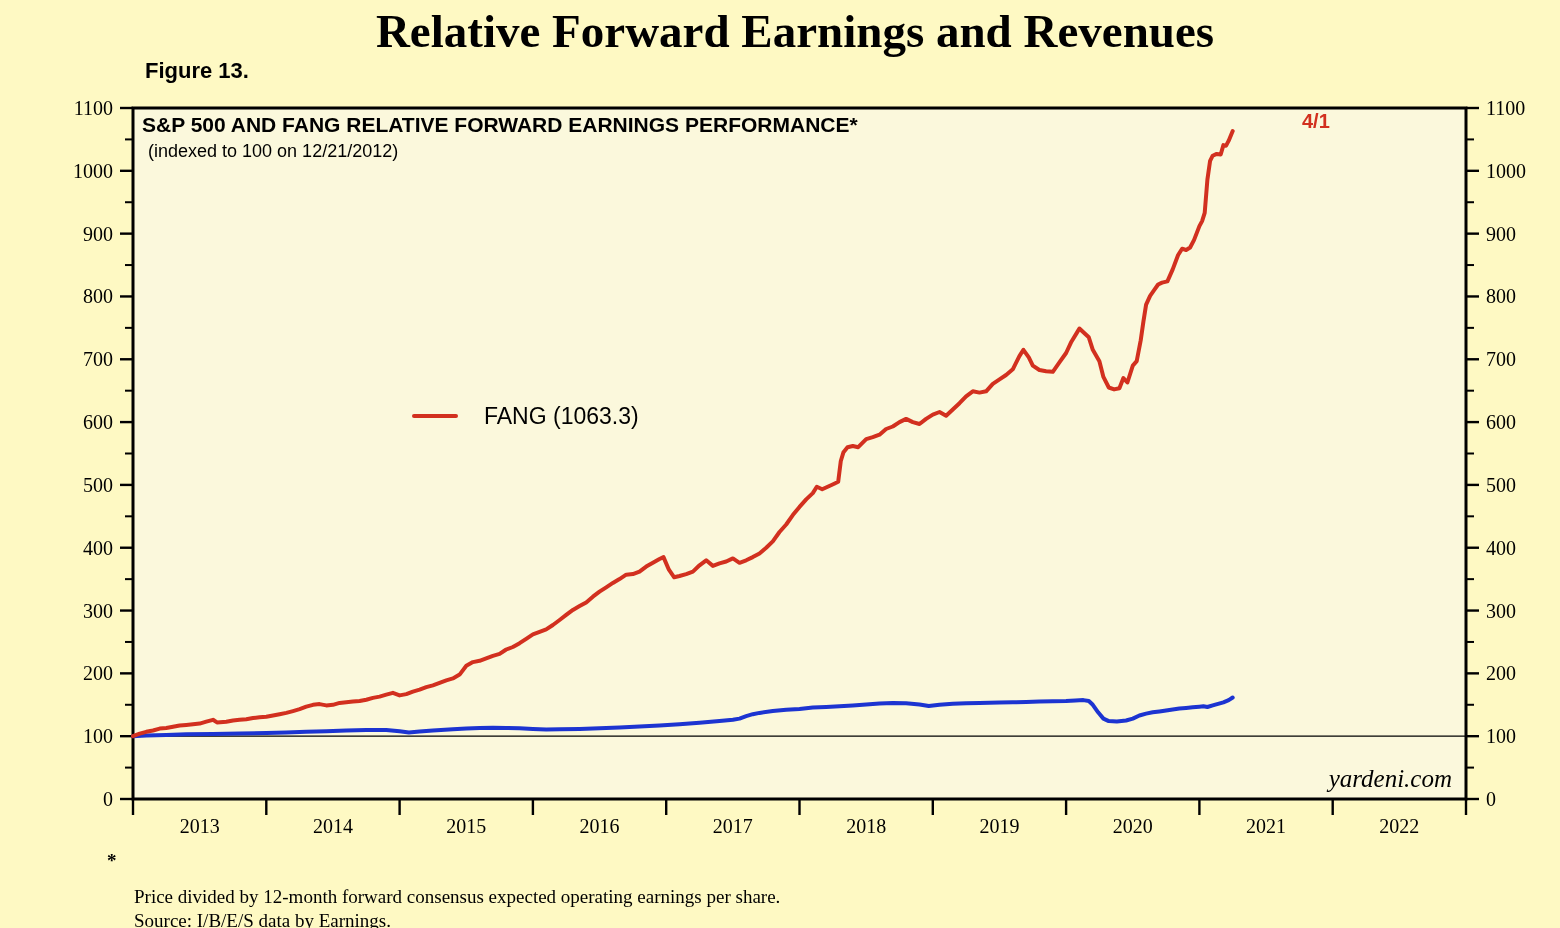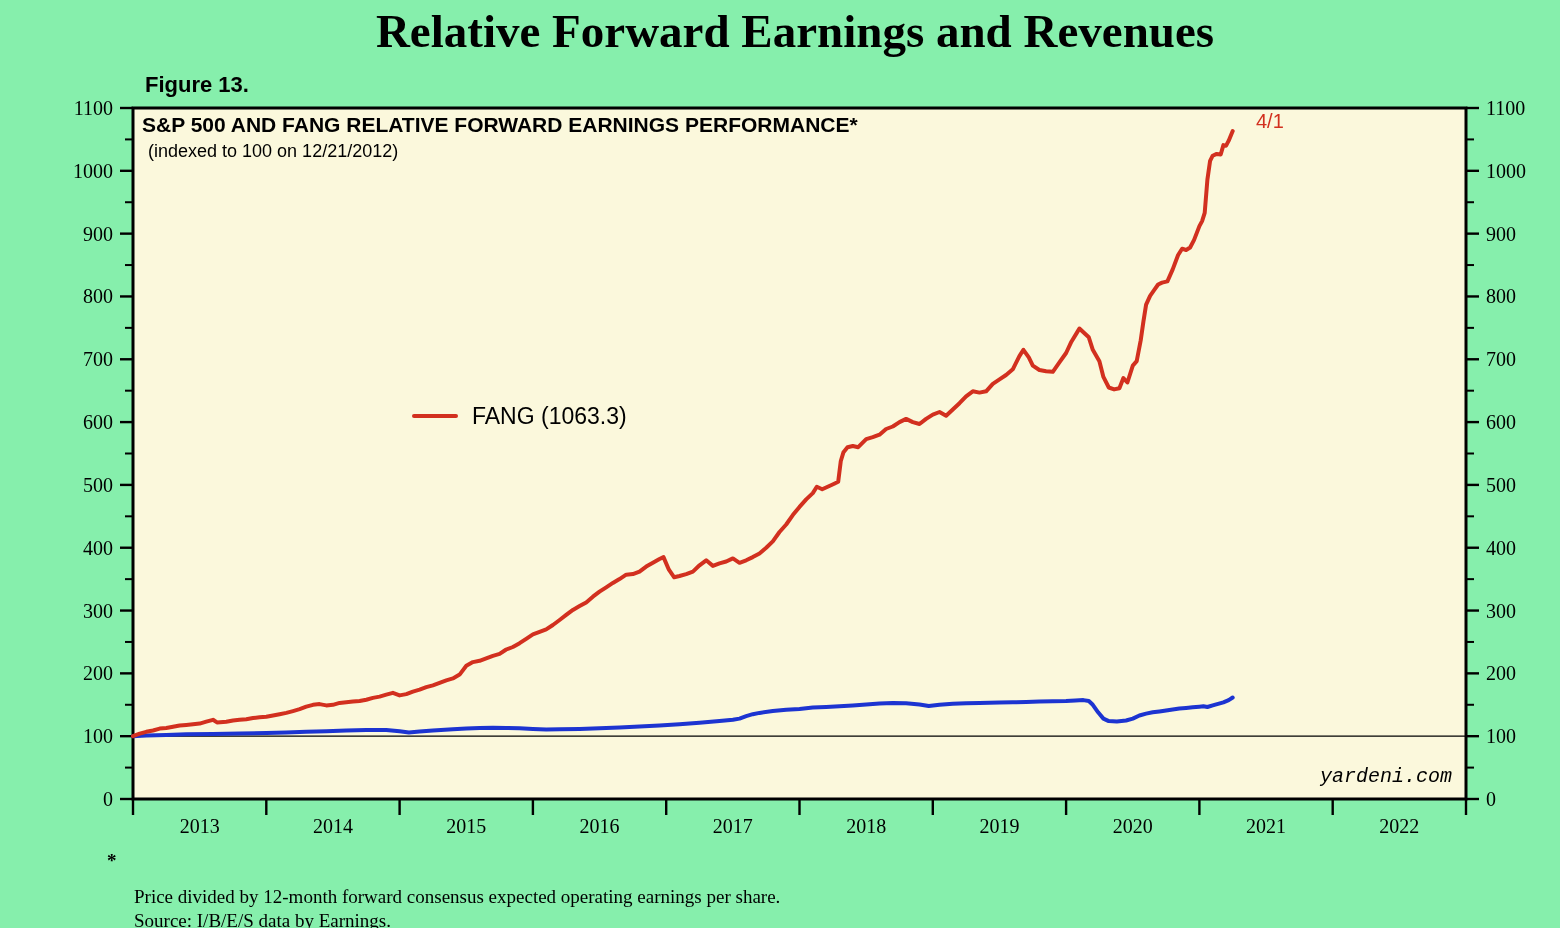--- a/index.html
+++ b/index.html
@@ -1,30 +1,30 @@
 <!DOCTYPE html>
 <html><head>
 <meta charset="utf-8">
 <style>
   html,body{margin:0;padding:0;background:#ffffff;}
-  .page{position:relative;width:1560px;height:928px;background:#86efac;overflow:hidden;
+  .page{position:relative;width:1560px;height:928px;background:#fef9c3;overflow:hidden;
         font-family:"Liberation Sans",sans-serif;color:#000;}
   .main-title{position:absolute;left:30px;top:4px;width:1530px;text-align:center;
         font-family:"Liberation Serif",serif;font-weight:700;font-size:47px;letter-spacing:0px;}
-  .figure-label{position:absolute;left:145px;top:72px;font-size:22px;font-weight:700;}
+  .figure-label{position:absolute;left:145px;top:58px;font-size:22px;font-weight:700;}
   #plot-svg{position:absolute;left:0;top:0;}
   .chart-title{position:absolute;left:142px;top:113px;font-size:21px;font-weight:700;}
   .chart-subtitle{position:absolute;left:148px;top:141px;font-size:18px;font-weight:400;}
   .legend{position:absolute;left:412px;top:401px;}
-  .legend-row{display:flex;align-items:center;height:30px;}
+  .legend-row{display:flex;align-items:center;height:30px;gap:12px;}
   .legend-swatch{width:46px;height:4px;border-radius:2px;margin-right:14px;}
   .legend-label{font-size:23px;}
-  .annotation{position:absolute;left:1256px;top:110px;font-size:20px;font-weight:400;}
+  .annotation{position:absolute;left:1302px;top:110px;font-size:20px;font-weight:700;}
   .watermark{position:absolute;left:1152px;top:765px;width:300px;text-align:right;
-        font-family:Liberation Mono, monospace;font-style:italic;font-size:20px;}
+        font-family:Liberation Serif, serif;font-style:italic;font-size:25px;}
   .footnote{position:absolute;left:107px;top:849px;font-family:"Liberation Serif",serif;font-size:19px;line-height:24px;}
   .footnote-star{position:absolute;left:0;top:0;font-weight:700;}
   .footnote-lines{margin-left:27px;margin-top:36px;}
 </style>
 </head>
 <body>
 
 <div class="page">
 
   <div class="main-title">Relative Forward Earnings and Revenues</div>

